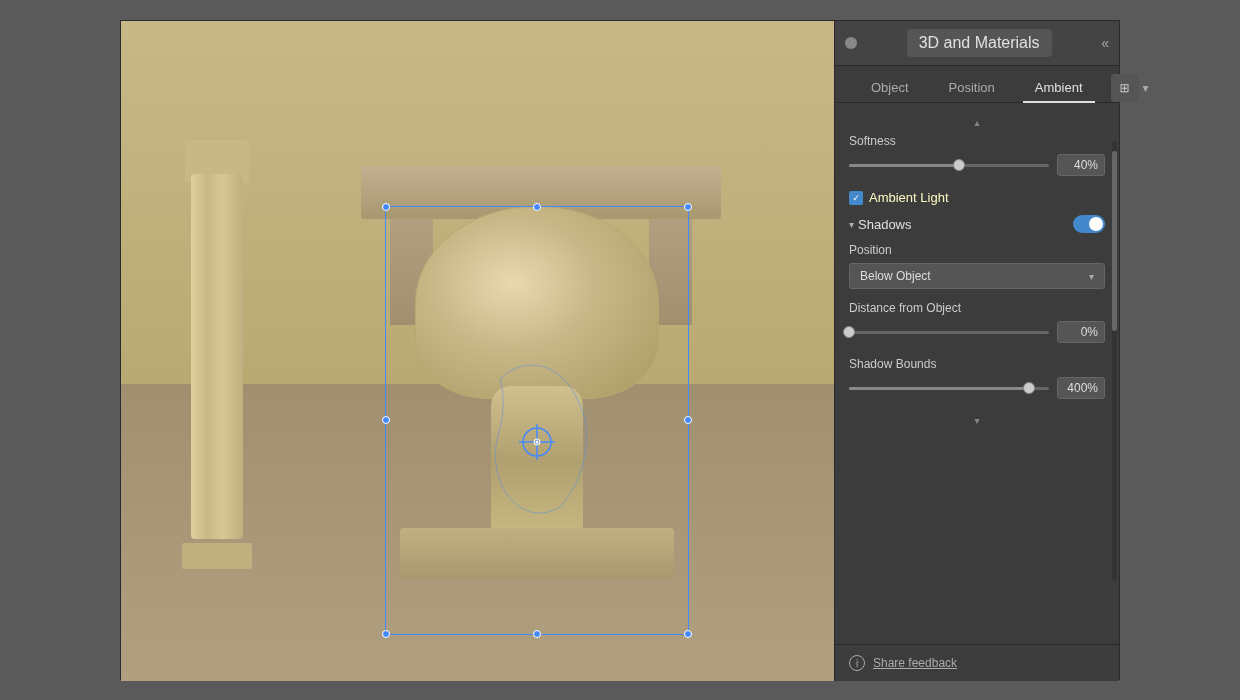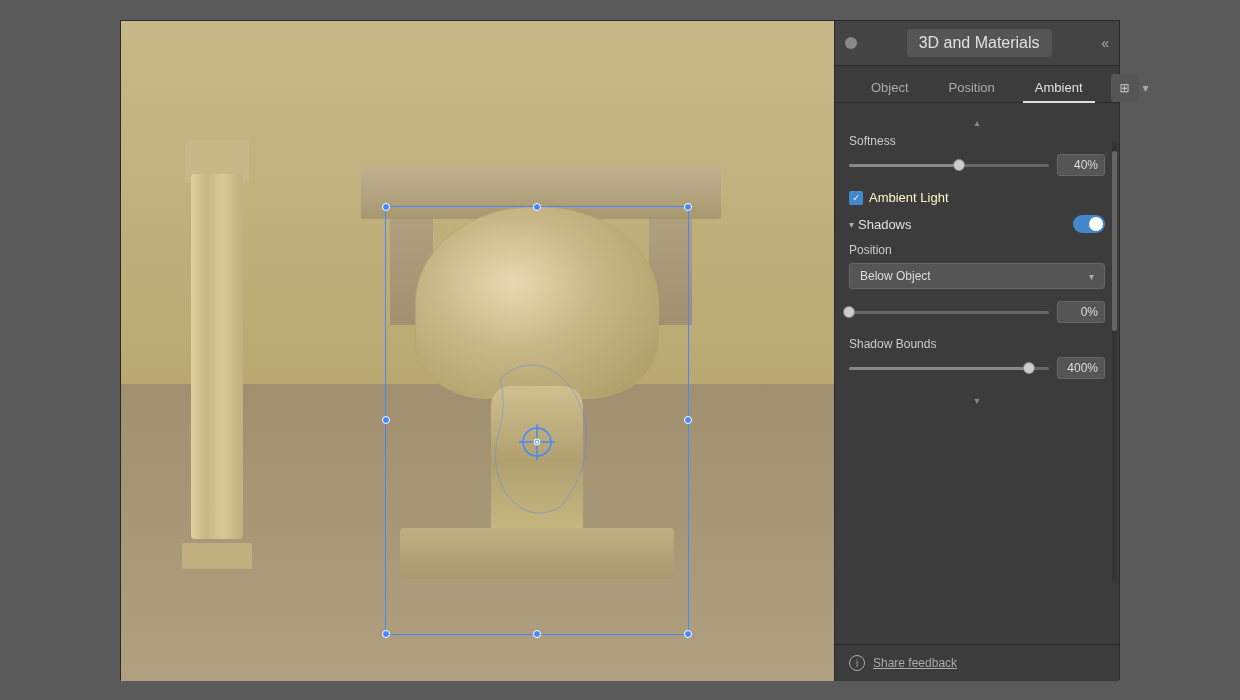--- a/index.html
+++ b/index.html
@@ -609,20 +609,21 @@
 
       <div class="select-row">
         <div class="row-label">Position</div>
         <div class="select-box">
           <span>Below Object</span>
           <span class="select-chevron">▾</span>
         </div>
       </div>
 
       <div class="section-row">
+        <div class="row-label">Distance from Object</div>
         <div class="slider-row">
           <div class="slider-track">
             <div class="slider-fill" style="width:0%"></div>
             <div class="slider-thumb" style="left:0%"></div>
           </div>
           <div class="value-box">0%</div>
         </div>
       </div>
 
       <div class="section-row">

